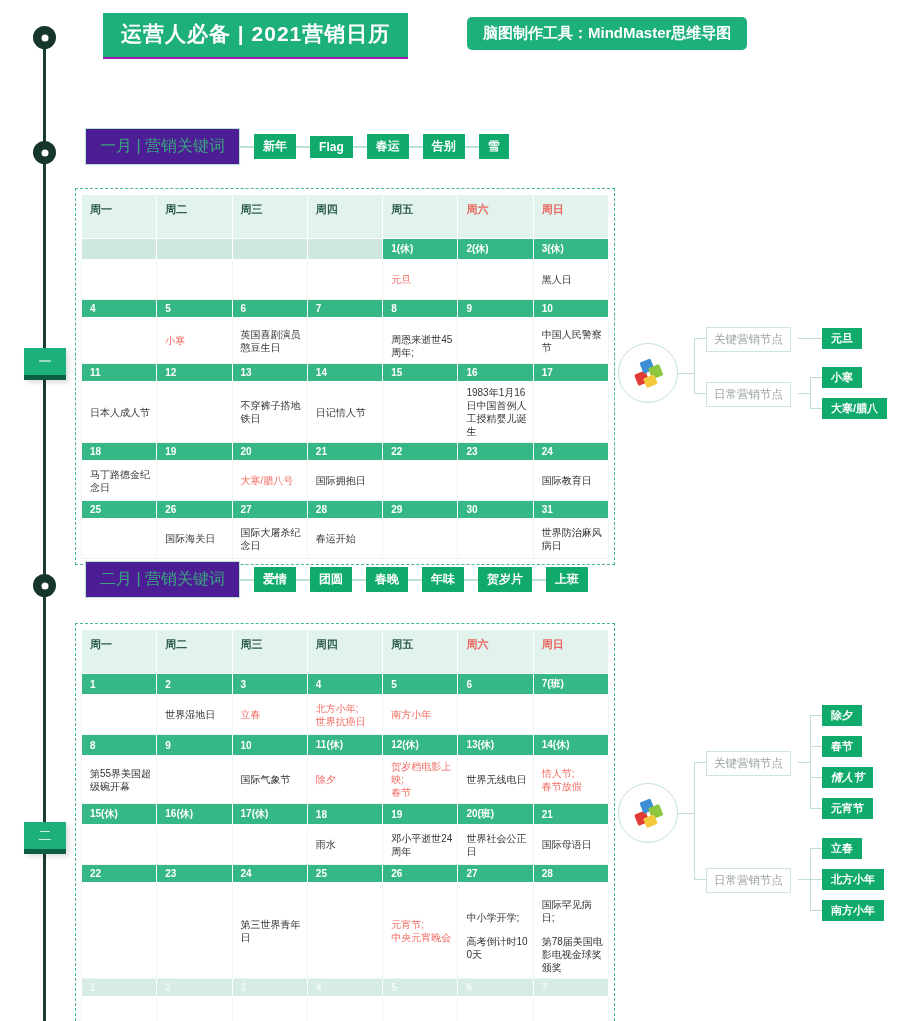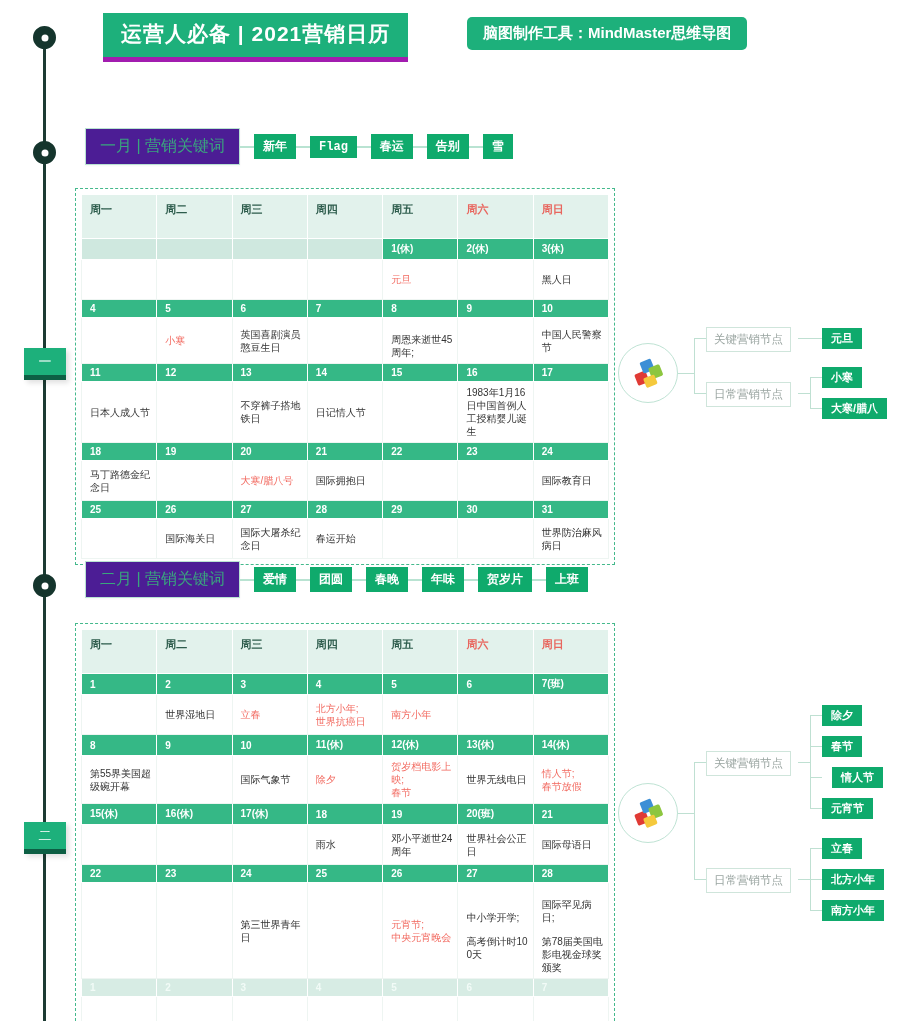--- a/index.html
+++ b/index.html
@@ -59,21 +59,21 @@
   }
   #badge-jan { top: 348px; }
   #badge-feb { top: 822px; }
 
   
   .main-title {
     position: absolute;
     left: 103px; top: 13px;
     padding: 7px 18px 9px 18px;
     background: #1db07b;
-    border-bottom: 5px solid #a21caf;
+    border-bottom: 2px solid #a21caf;
     color: #ffffff;
     font-size: 21px;
     font-weight: bold;
     letter-spacing: 1px;
     white-space: nowrap;
   }
   .tool-tag {
     position: absolute;
     left: 467px; top: 17px;
     padding: 7px 16px;
@@ -230,21 +230,21 @@
   <div class="tl-dot" id="dot-feb"></div>
   <div class="tl-badge" id="badge-jan">一</div>
   <div class="tl-badge" id="badge-feb">二</div>
 
   <div class="main-title">运营人必备 | 2021营销日历</div>
   <div class="tool-tag">脑图制作工具：MindMaster思维导图</div>
 
   <div class="month-section" id="sec-jan">
     <div class="kw-row">
       <div class="month-label">一月 | 营销关键词</div>
-      <div id="kw-jan" style="display:flex;align-items:center;font-family:Liberation Mono, monospace;">
+      <div id="kw-jan" style="display:flex;align-items:center;">
           <div class="kw-link"></div>
           <div class="kw-chip">新年</div>
           <div class="kw-link"></div>
           <div class="kw-chip">Flag</div>
           <div class="kw-link"></div>
           <div class="kw-chip">春运</div>
           <div class="kw-link"></div>
           <div class="kw-chip">告别</div>
           <div class="kw-link"></div>
           <div class="kw-chip">雪</div>
@@ -548,21 +548,21 @@
       <div class="mm-line v" style="left: 76px; top: 61.5px; height: 117.5px;"></div>
       <div class="mm-line h" style="left: 76px; top: 61.5px; width: 12px;"></div>
       <div class="mm-branch" style="left: 88px; top: 50.5px;">关键营销节点</div>
       <div class="mm-line h" style="left: 180px; top: 61.5px; width: 12px;"></div>
       <div class="mm-line v" style="left: 192px; top: 15px; height: 93px;"></div>
       <div class="mm-line h" style="left: 192px; top: 15px; width: 12px;"></div>
       <div class="mm-leaf" style="left: 204px; top: 5px;">除夕</div>
       <div class="mm-line h" style="left: 192px; top: 46px; width: 12px;"></div>
       <div class="mm-leaf" style="left: 204px; top: 36px;">春节</div>
       <div class="mm-line h" style="left: 192px; top: 77px; width: 12px;"></div>
-      <div class="mm-leaf" style="left: 214px; top: 67px;">情人节</div>
+      <div class="mm-leaf" style="left: 204px; top: 67px; font-style: italic;">情人节</div>
       <div class="mm-line h" style="left: 192px; top: 108px; width: 12px;"></div>
       <div class="mm-leaf" style="left: 204px; top: 98px;">元宵节</div>
       <div class="mm-line h" style="left: 76px; top: 179px; width: 12px;"></div>
       <div class="mm-branch" style="left: 88px; top: 168px;">日常营销节点</div>
       <div class="mm-line h" style="left: 180px; top: 179px; width: 12px;"></div>
       <div class="mm-line v" style="left: 192px; top: 148px; height: 62px;"></div>
       <div class="mm-line h" style="left: 192px; top: 148px; width: 12px;"></div>
       <div class="mm-leaf" style="left: 204px; top: 138px;">立春</div>
       <div class="mm-line h" style="left: 192px; top: 179px; width: 12px;"></div>
       <div class="mm-leaf" style="left: 204px; top: 169px;">北方小年</div>

